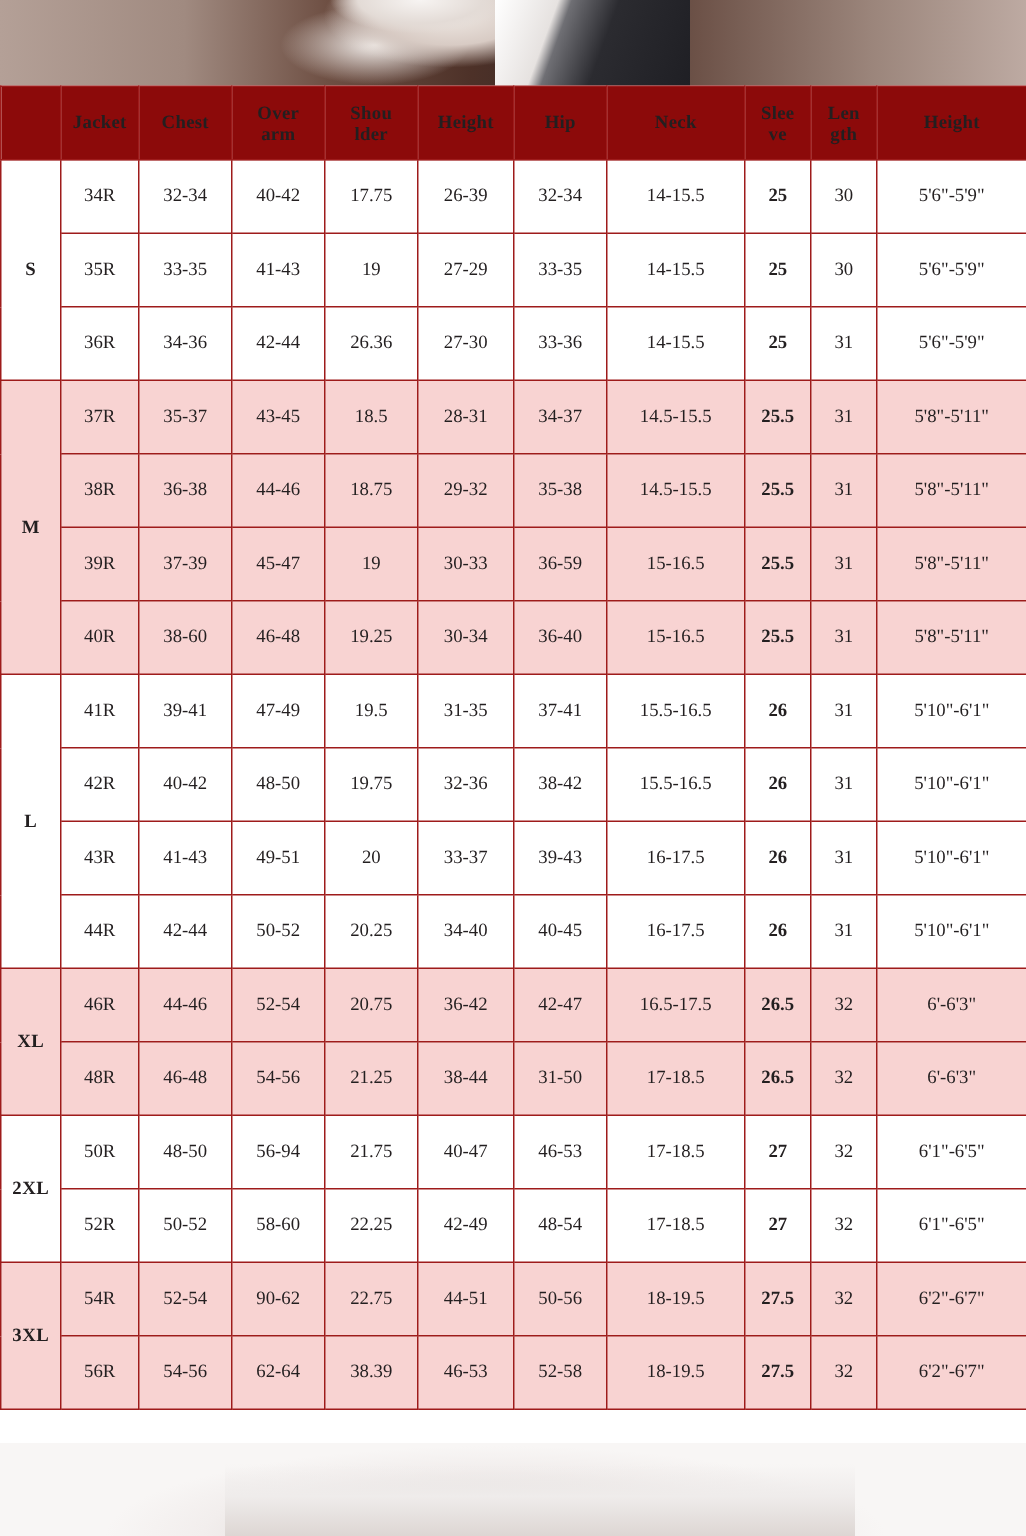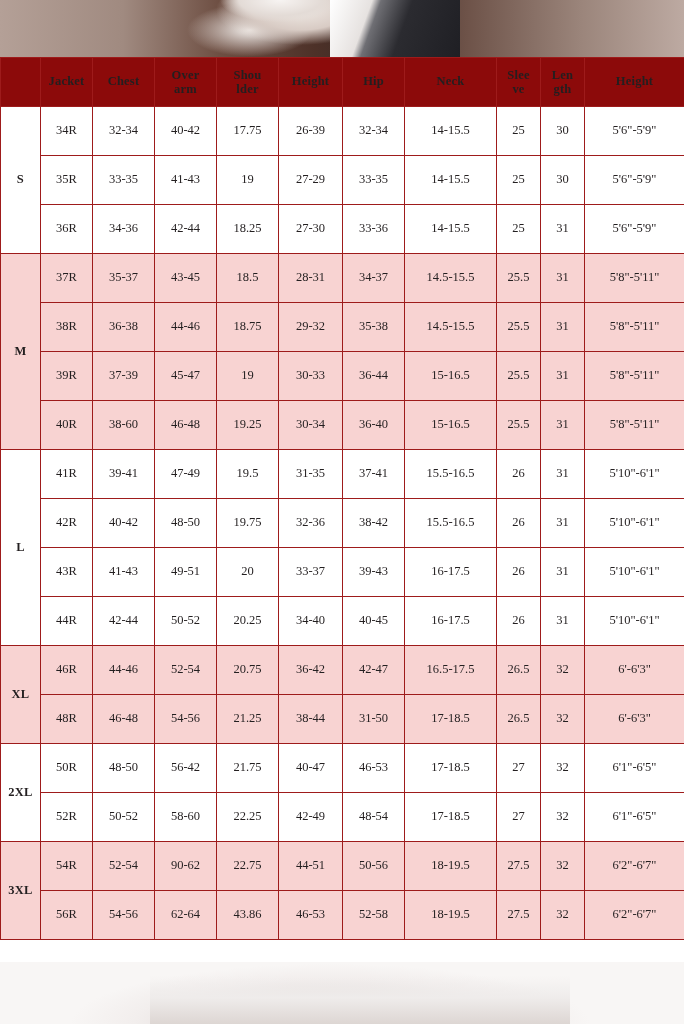--- a/index.html
+++ b/index.html
@@ -97,21 +97,21 @@
   }
   tbody tr.white td {
     background: #ffffff;
   }
   td.size-label {
     font-weight: bold;
     font-size: 15px;
     letter-spacing: 0.3px;
   }
   td.sleeve {
-    font-weight: normal;
+    font-weight: bold;
     font-size: 13.5px;
   }
   
   col.c-size    { width: 40px; }
   col.c-jacket  { width: 52px; }
   col.c-chest   { width: 62px; }
   col.c-over    { width: 62px; }
   col.c-shoul   { width: 62px; }
   col.c-waist   { width: 64px; }
   col.c-hip     { width: 62px; }
@@ -185,21 +185,21 @@
           <td>33-35</td>
           <td>14-15.5</td>
           <td class="sleeve">25</td>
           <td>30</td>
           <td>5'6"-5'9"</td>
         </tr>
         <tr class="white">
           <td>36R</td>
           <td>34-36</td>
           <td>42-44</td>
-          <td>18.25</td>
+          <td>26.36</td>
           <td>27-30</td>
           <td>33-36</td>
           <td>14-15.5</td>
           <td class="sleeve">25</td>
           <td>31</td>
           <td>5'6"-5'9"</td>
         </tr>
         <tr class="pink">
           <td class="size-label" rowspan="4">M</td>
           <td>37R</td>
@@ -224,21 +224,21 @@
           <td class="sleeve">25.5</td>
           <td>31</td>
           <td>5'8"-5'11"</td>
         </tr>
         <tr class="pink">
           <td>39R</td>
           <td>37-39</td>
           <td>45-47</td>
           <td>19</td>
           <td>30-33</td>
-          <td>36-44</td>
+          <td>36-59</td>
           <td>15-16.5</td>
           <td class="sleeve">25.5</td>
           <td>31</td>
           <td>5'8"-5'11"</td>
         </tr>
         <tr class="pink">
           <td>40R</td>
           <td>38-60</td>
           <td>46-48</td>
           <td>19.25</td>
@@ -320,21 +320,21 @@
           <td>31-50</td>
           <td>17-18.5</td>
           <td class="sleeve">26.5</td>
           <td>32</td>
           <td>6'-6'3"</td>
         </tr>
         <tr class="white">
           <td class="size-label" rowspan="2">2XL</td>
           <td>50R</td>
           <td>48-50</td>
-          <td>56-42</td>
+          <td>56-94</td>
           <td>21.75</td>
           <td>40-47</td>
           <td>46-53</td>
           <td>17-18.5</td>
           <td class="sleeve">27</td>
           <td>32</td>
           <td>6'1"-6'5"</td>
         </tr>
         <tr class="white">
           <td>52R</td>
@@ -358,21 +358,21 @@
           <td>50-56</td>
           <td>18-19.5</td>
           <td class="sleeve">27.5</td>
           <td>32</td>
           <td>6'2"-6'7"</td>
         </tr>
         <tr class="pink">
           <td>56R</td>
           <td>54-56</td>
           <td>62-64</td>
-          <td>43.86</td>
+          <td>38.39</td>
           <td>46-53</td>
           <td>52-58</td>
           <td>18-19.5</td>
           <td class="sleeve">27.5</td>
           <td>32</td>
           <td>6'2"-6'7"</td>
         </tr>
       </tbody>
   </table>
 </div>

